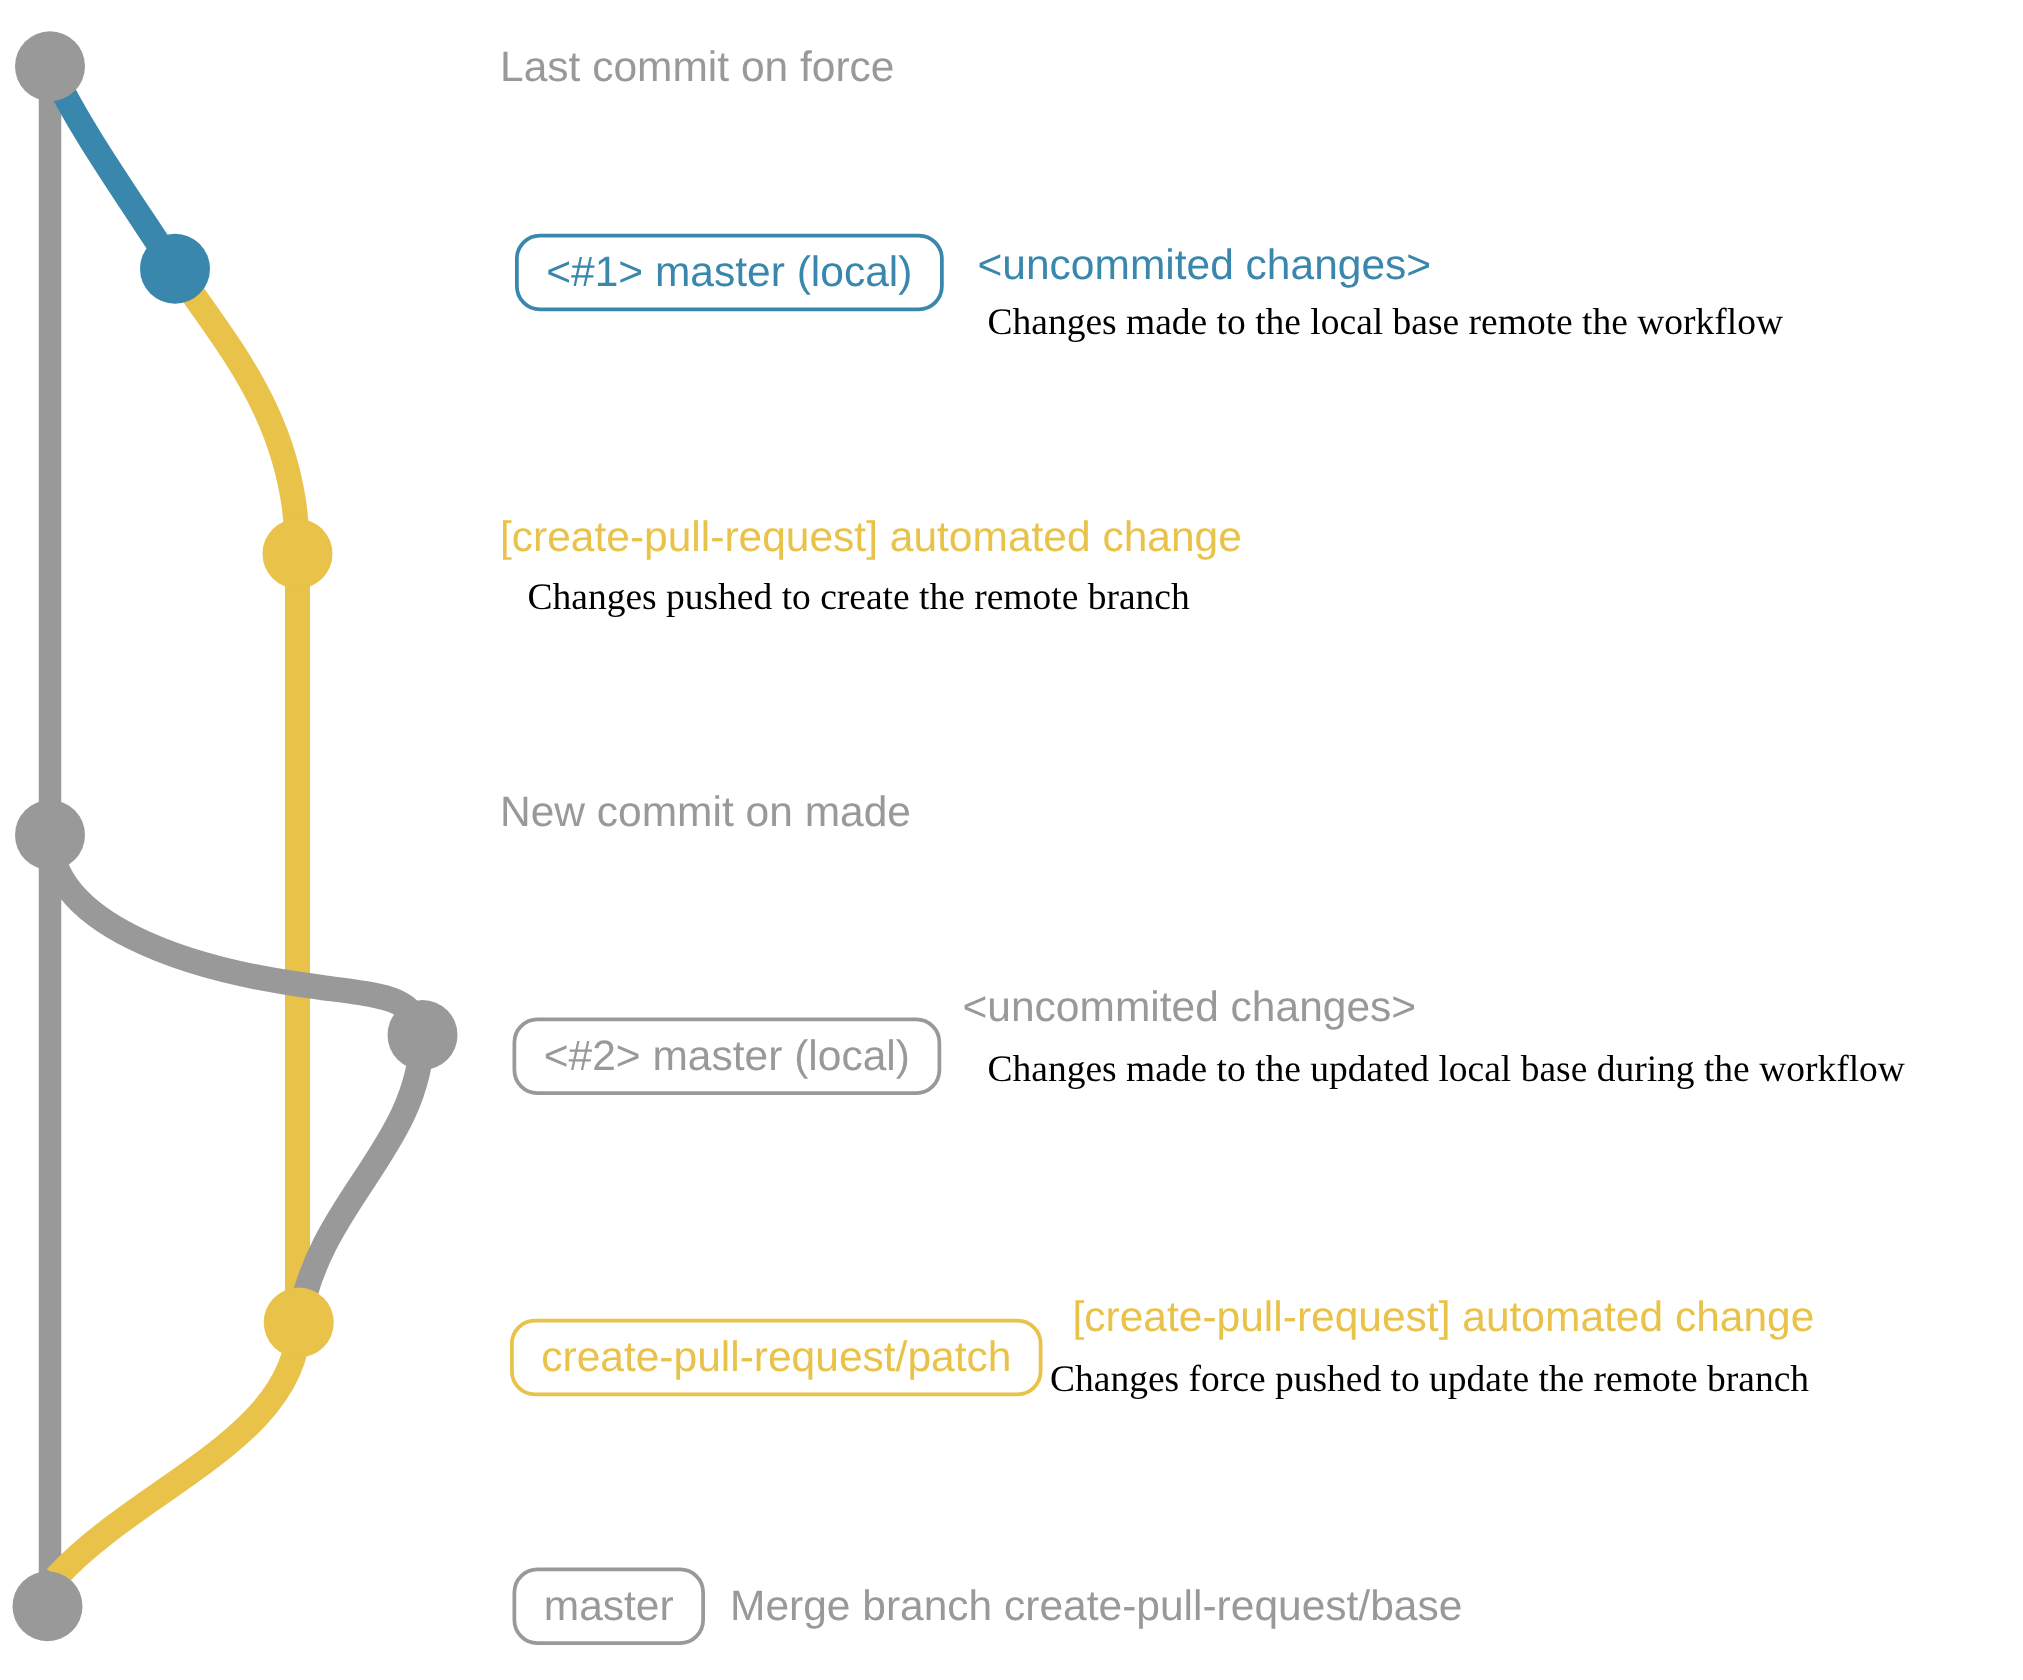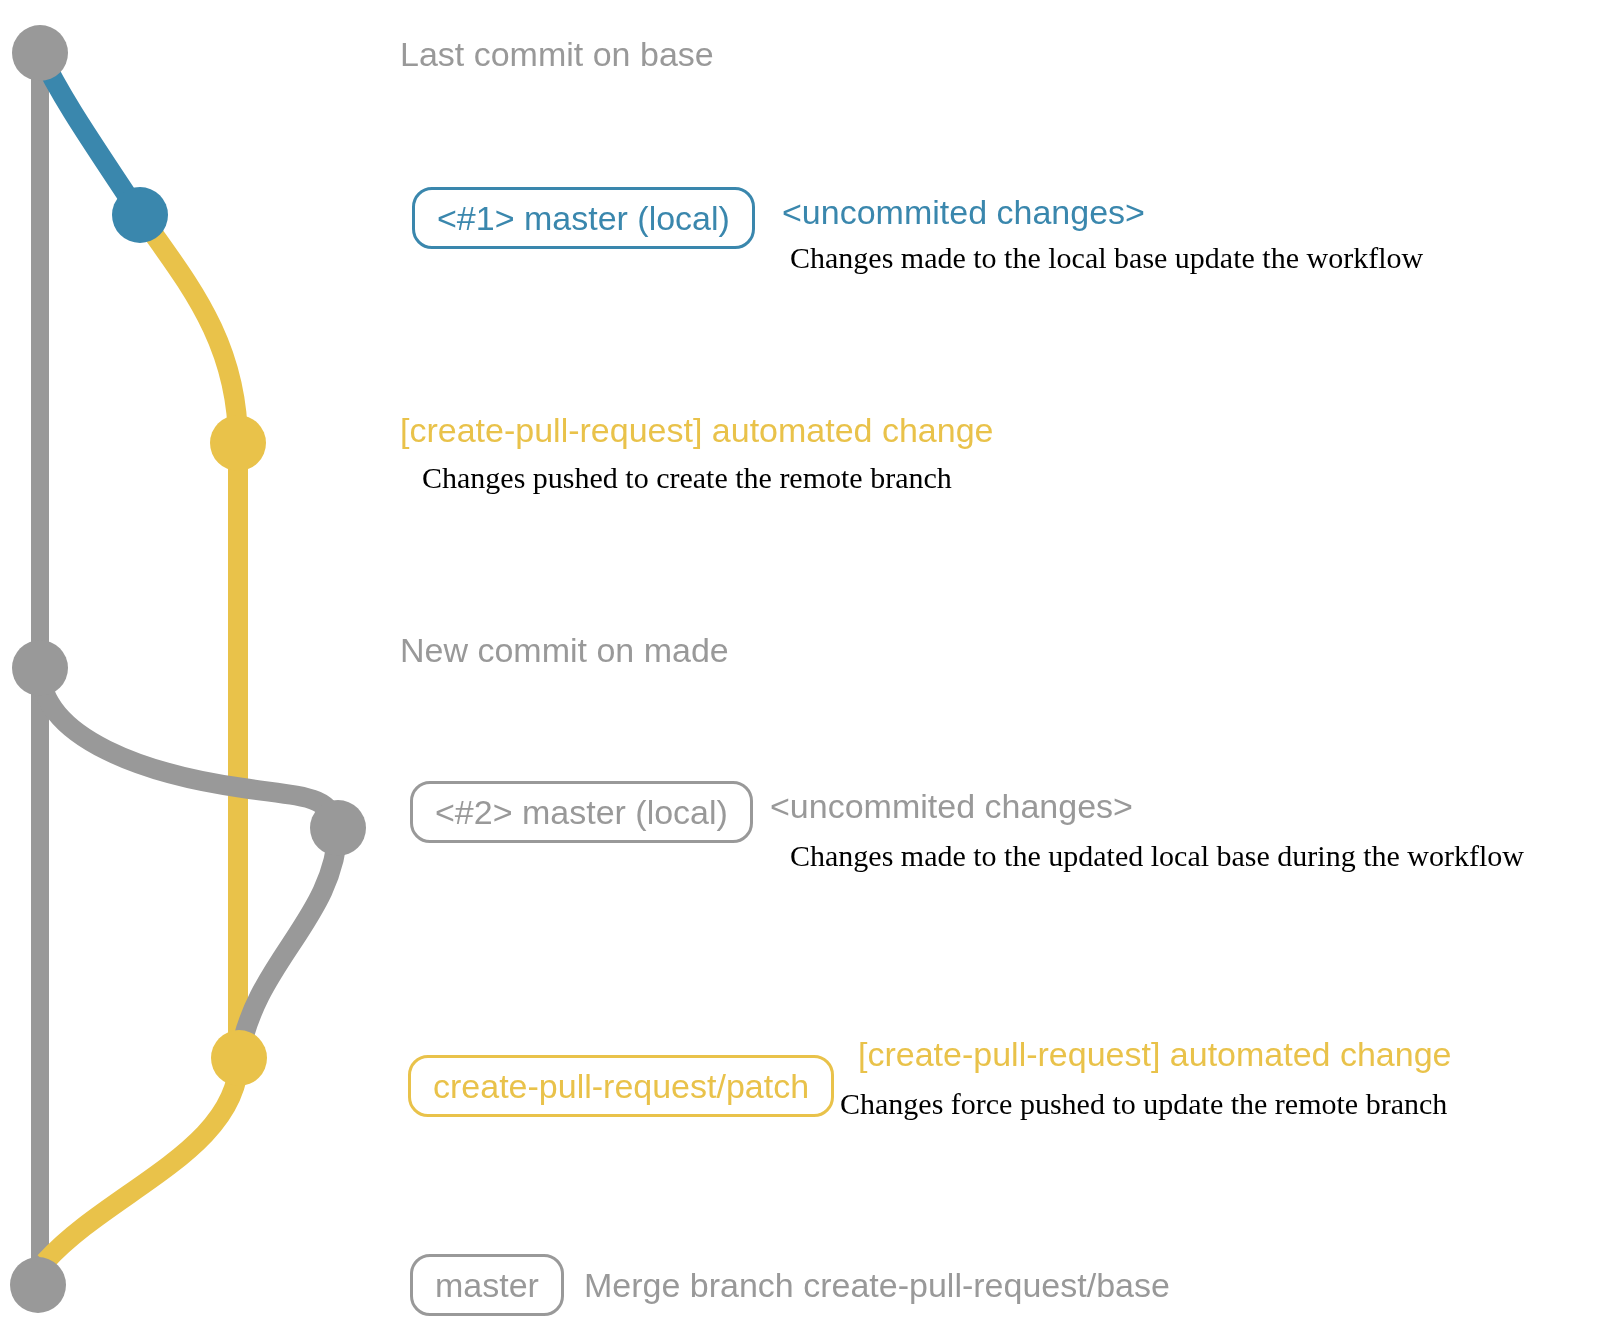--- a/index.html
+++ b/index.html
@@ -90,32 +90,32 @@
 
     <circle cx="40" cy="53" r="28" class="f-gray"></circle>
     <circle cx="140" cy="215" r="28" class="f-blue"></circle>
     <circle cx="238" cy="443" r="28" class="f-yellow"></circle>
     <circle cx="40" cy="668" r="28" class="f-gray"></circle>
     <circle cx="338" cy="828" r="28" class="f-gray"></circle>
     <circle cx="239" cy="1058" r="28" class="f-yellow"></circle>
     <circle cx="38" cy="1285" r="28" class="f-gray"></circle>
   </svg>
 
-  <div class="msg t-gray" style="left:400px; top:54px;">Last commit on base</div>
+  <div class="msg t-gray" style="left:400px; top:54px;">Last commit on force</div>
 
   <div class="pill pill-blue" style="left:412px; top:187px;">&lt;#1&gt; master (local)</div>
   <div class="msg t-blue" style="left:782px; top:212px;">&lt;uncommited changes&gt;</div>
-  <div class="desc" style="left:790px; top:258px;">Changes made to the local base update the workflow</div>
+  <div class="desc" style="left:790px; top:258px;">Changes made to the local base remote the workflow</div>
 
   <div class="msg t-yellow" style="left:400px; top:430px;">[create-pull-request] automated change</div>
   <div class="desc" style="left:422px; top:478px;">Changes pushed to create the remote branch</div>
 
   <div class="msg t-gray" style="left:400px; top:650px;">New commit on made</div>
 
-  <div class="pill pill-gray" style="left:410px; top:781px;">&lt;#2&gt; master (local)</div>
+  <div class="pill pill-gray" style="left:410px; top:814px;">&lt;#2&gt; master (local)</div>
   <div class="msg t-gray" style="left:770px; top:806px;">&lt;uncommited changes&gt;</div>
   <div class="desc" style="left:790px; top:856px;">Changes made to the updated local base during the workflow</div>
 
   <div class="pill pill-yellow" style="left:408px; top:1055px;">create-pull-request/patch</div>
   <div class="msg t-yellow" style="left:858px; top:1054px;">[create-pull-request] automated change</div>
   <div class="desc" style="left:840px; top:1104px;">Changes force pushed to update the remote branch</div>
 
   <div class="pill pill-gray" style="left:410px; top:1254px;">master</div>
   <div class="msg t-gray" style="left:584px; top:1285px;">Merge branch create-pull-request/base</div>
 

